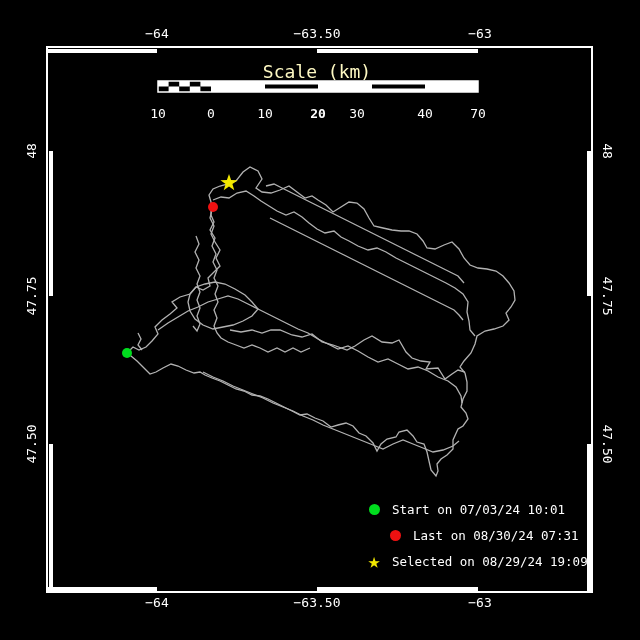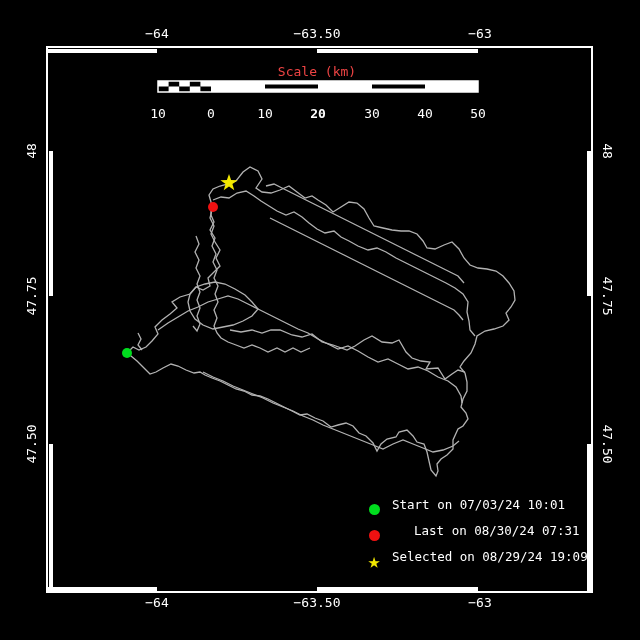--- a/index.html
+++ b/index.html
@@ -3,23 +3,23 @@
 <meta charset="utf-8">
 <style>
   html,body{margin:0;padding:0;background:#000;}
   .screen{position:relative;width:640px;height:640px;background:#000;overflow:hidden;
           font-family:"DejaVu Sans Mono","Liberation Mono",monospace;}
   svg{position:absolute;left:0;top:0;}
   .lbl{position:absolute;color:#fff;font-size:13px;white-space:nowrap;
        transform:translate(-50%,-50%);letter-spacing:0px;}
   .lbl.rot-l{transform:translate(-50%,-50%) rotate(-90deg);}
   .lbl.rot-r{transform:translate(-50%,-50%) rotate(90deg);}
-  .scale-title{position:absolute;color:#ef4444;font-size:13px;transform:translate(-50%,-50%);}
+  .scale-title{position:absolute;color:#fef9c3;font-size:18px;transform:translate(-50%,-50%);}
   .legend{position:absolute;left:0;top:0;width:100%;height:100%;pointer-events:none;}
-  .legend-item{position:absolute;display:flex;align-items:flex-start;height:24px;}
+  .legend-item{position:absolute;display:flex;align-items:center;height:24px;}
   .legend-marker{display:inline-flex;align-items:center;justify-content:center;
                  width:18px;height:24px;margin-right:9px;}
   .legend-dot{width:11px;height:11px;border-radius:50%;}
   .legend-star{font-size:21px;line-height:21px;}
   .legend-text{color:#fff;font-size:12.5px;white-space:nowrap;}
 </style>
 </head>
 <body>
 
 <div class="screen">
@@ -93,33 +93,33 @@
       <div class="lbl rot-l" style="left: 31px; top: 151px;">48</div>
       <div class="lbl rot-r" style="left: 607px; top: 151px;">48</div>
       <div class="lbl rot-l" style="left: 31px; top: 296px;">47.75</div>
       <div class="lbl rot-r" style="left: 607px; top: 296px;">47.75</div>
       <div class="lbl rot-l" style="left: 31px; top: 444px;">47.50</div>
       <div class="lbl rot-r" style="left: 607px; top: 444px;">47.50</div>
       <div class="lbl" style="left: 158px; top: 113px;">10</div>
       <div class="lbl" style="left: 211px; top: 113px;">0</div>
       <div class="lbl" style="left: 265px; top: 113px;">10</div>
       <div class="lbl" style="left: 318px; top: 113px; font-weight: bold;">20</div>
-      <div class="lbl" style="left: 372px; top: 113px;">30</div>
+      <div class="lbl" style="left: 357px; top: 113px;">30</div>
       <div class="lbl" style="left: 425px; top: 113px;">40</div>
-      <div class="lbl" style="left: 478px; top: 113px;">50</div>
+      <div class="lbl" style="left: 478px; top: 113px;">70</div>
     </div>
 
   <div class="legend" id="legend">
       <div class="legend-item" style="left: 365px; top: 497px;">
         <span class="legend-marker">
           <span class="legend-dot" style="background: rgb(0, 221, 30);"></span>
         </span>
         <span class="legend-text">Start on 07/03/24 10:01</span>
       </div>
-      <div class="legend-item" style="left: 365px; top: 523px; gap: 22px;">
+      <div class="legend-item" style="left: 386px; top: 523px;">
         <span class="legend-marker">
           <span class="legend-dot" style="background: rgb(238, 17, 17);"></span>
         </span>
         <span class="legend-text">Last on 08/30/24 07:31</span>
       </div>
       <div class="legend-item" style="left: 365px; top: 549px;">
         <span class="legend-marker legend-star" style="color: rgb(242, 232, 0);">★</span>
         <span class="legend-text">Selected on 08/29/24 19:09</span>
       </div>
     </div>

